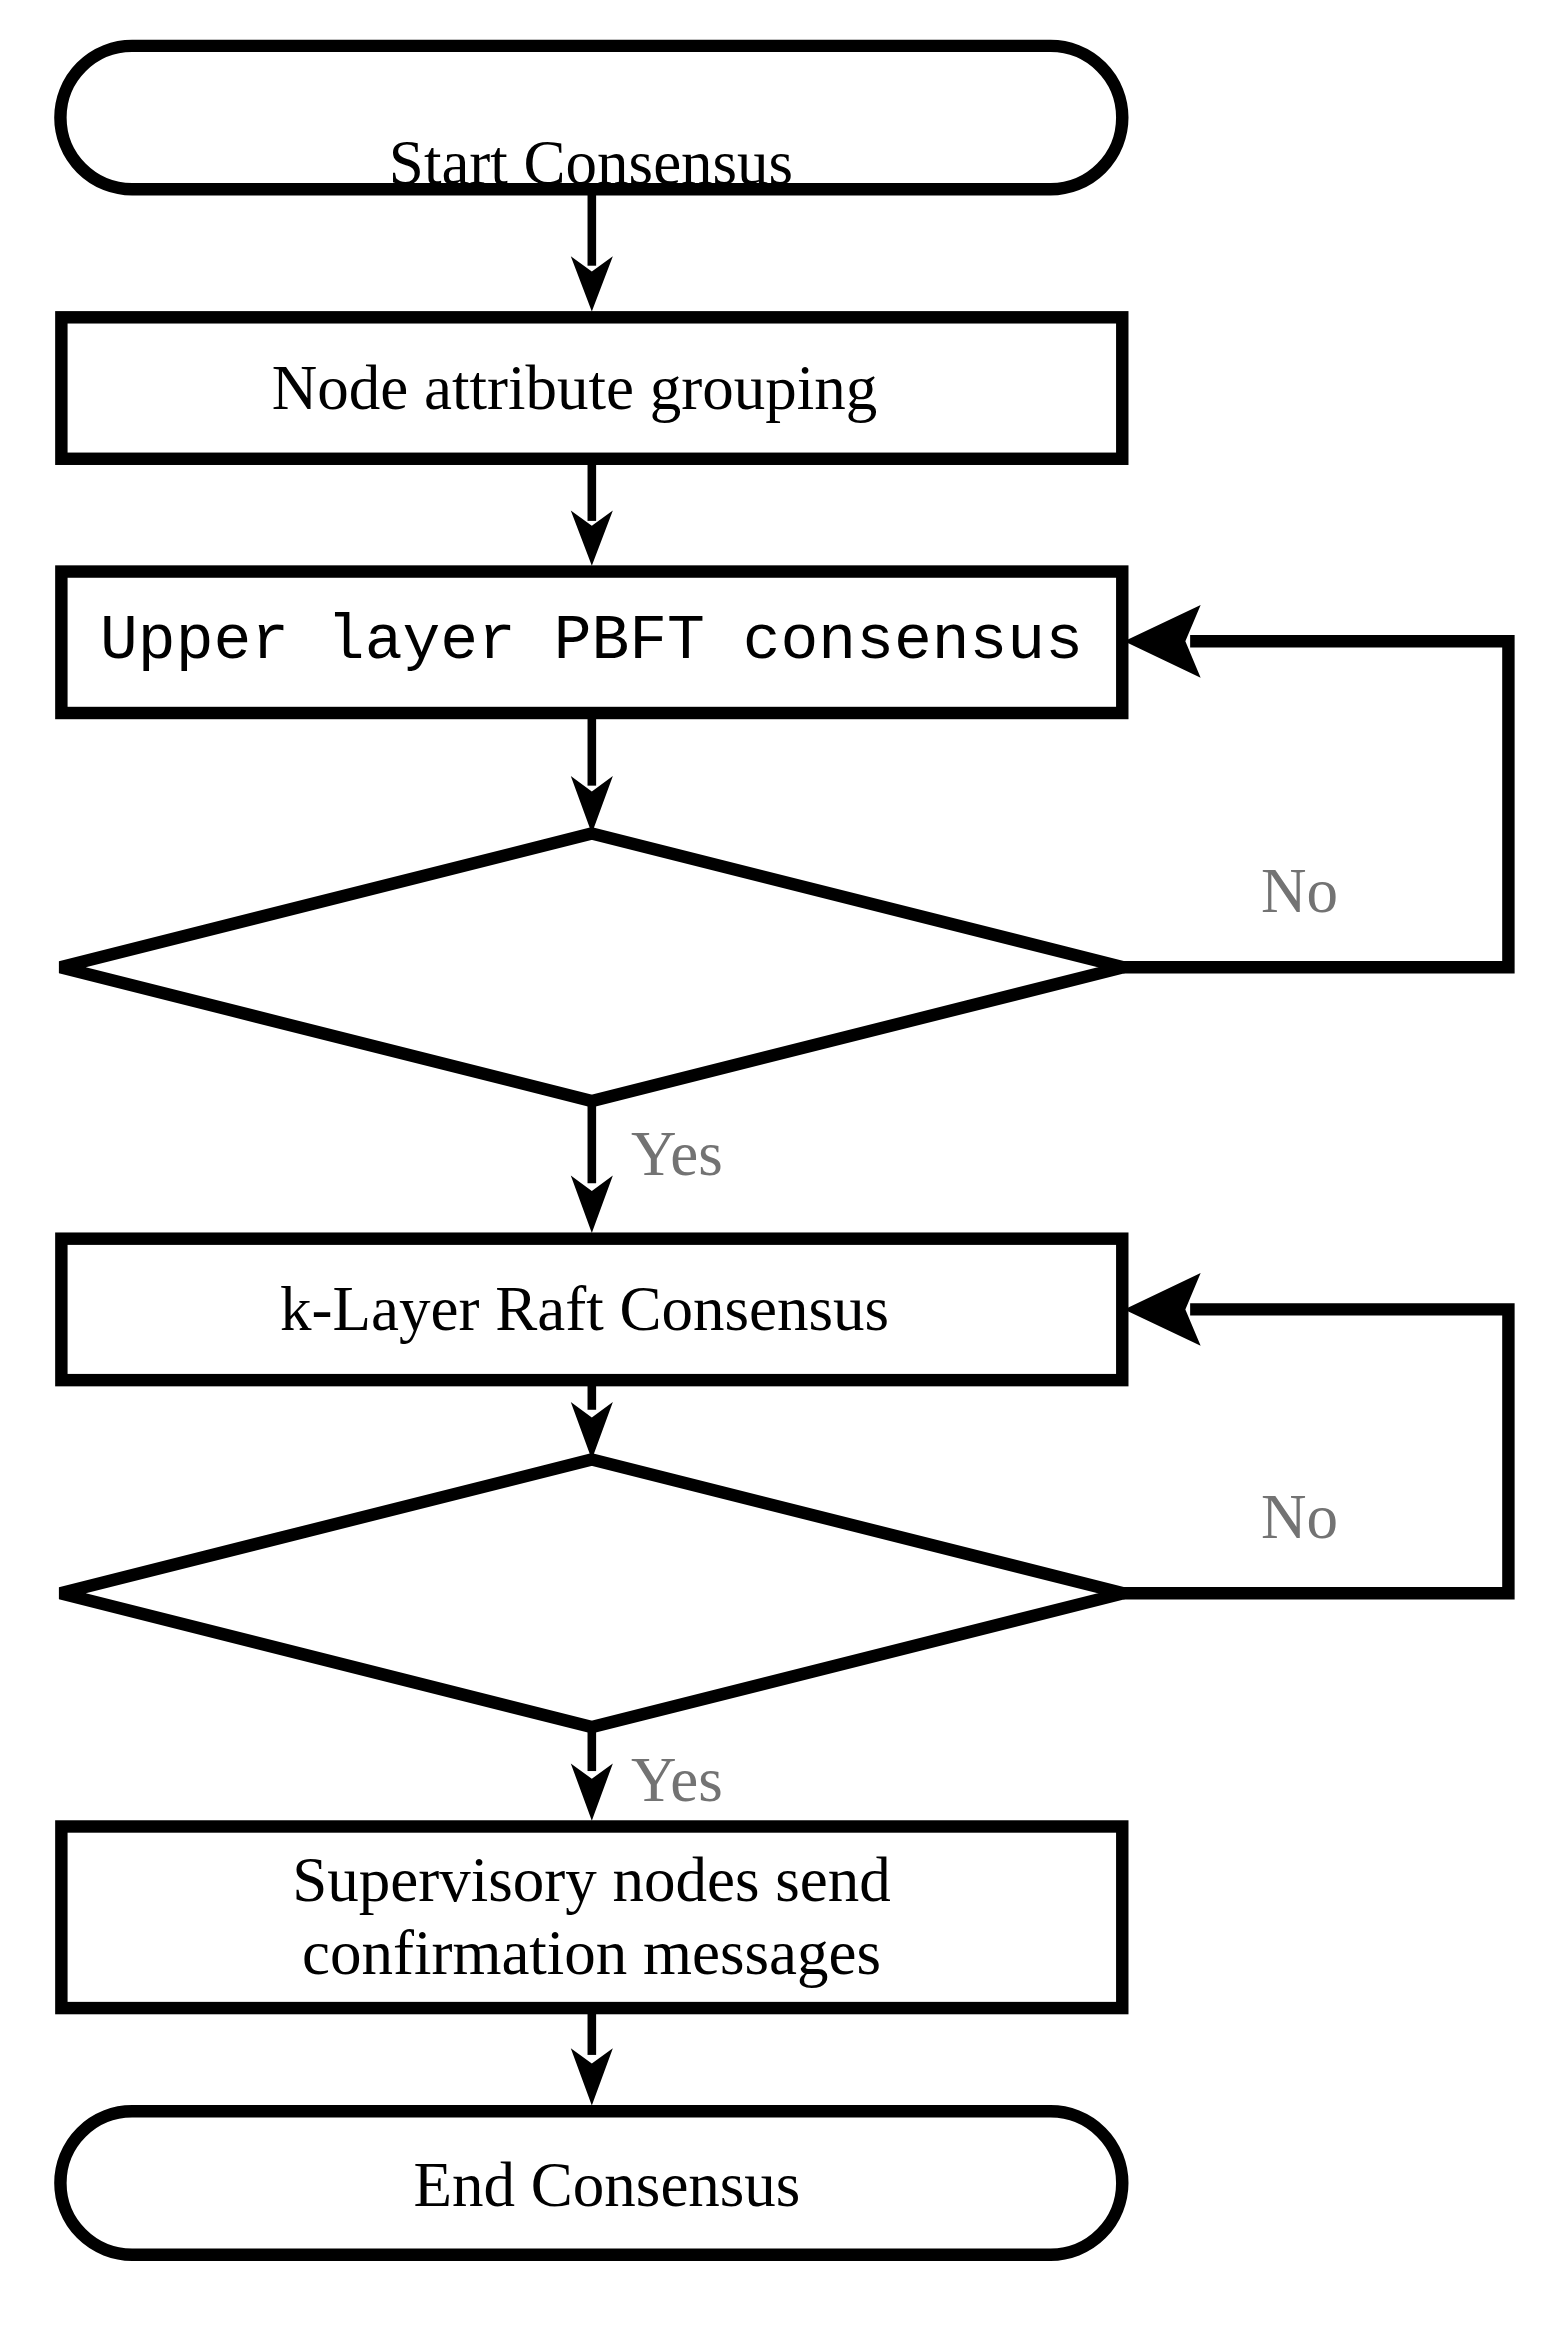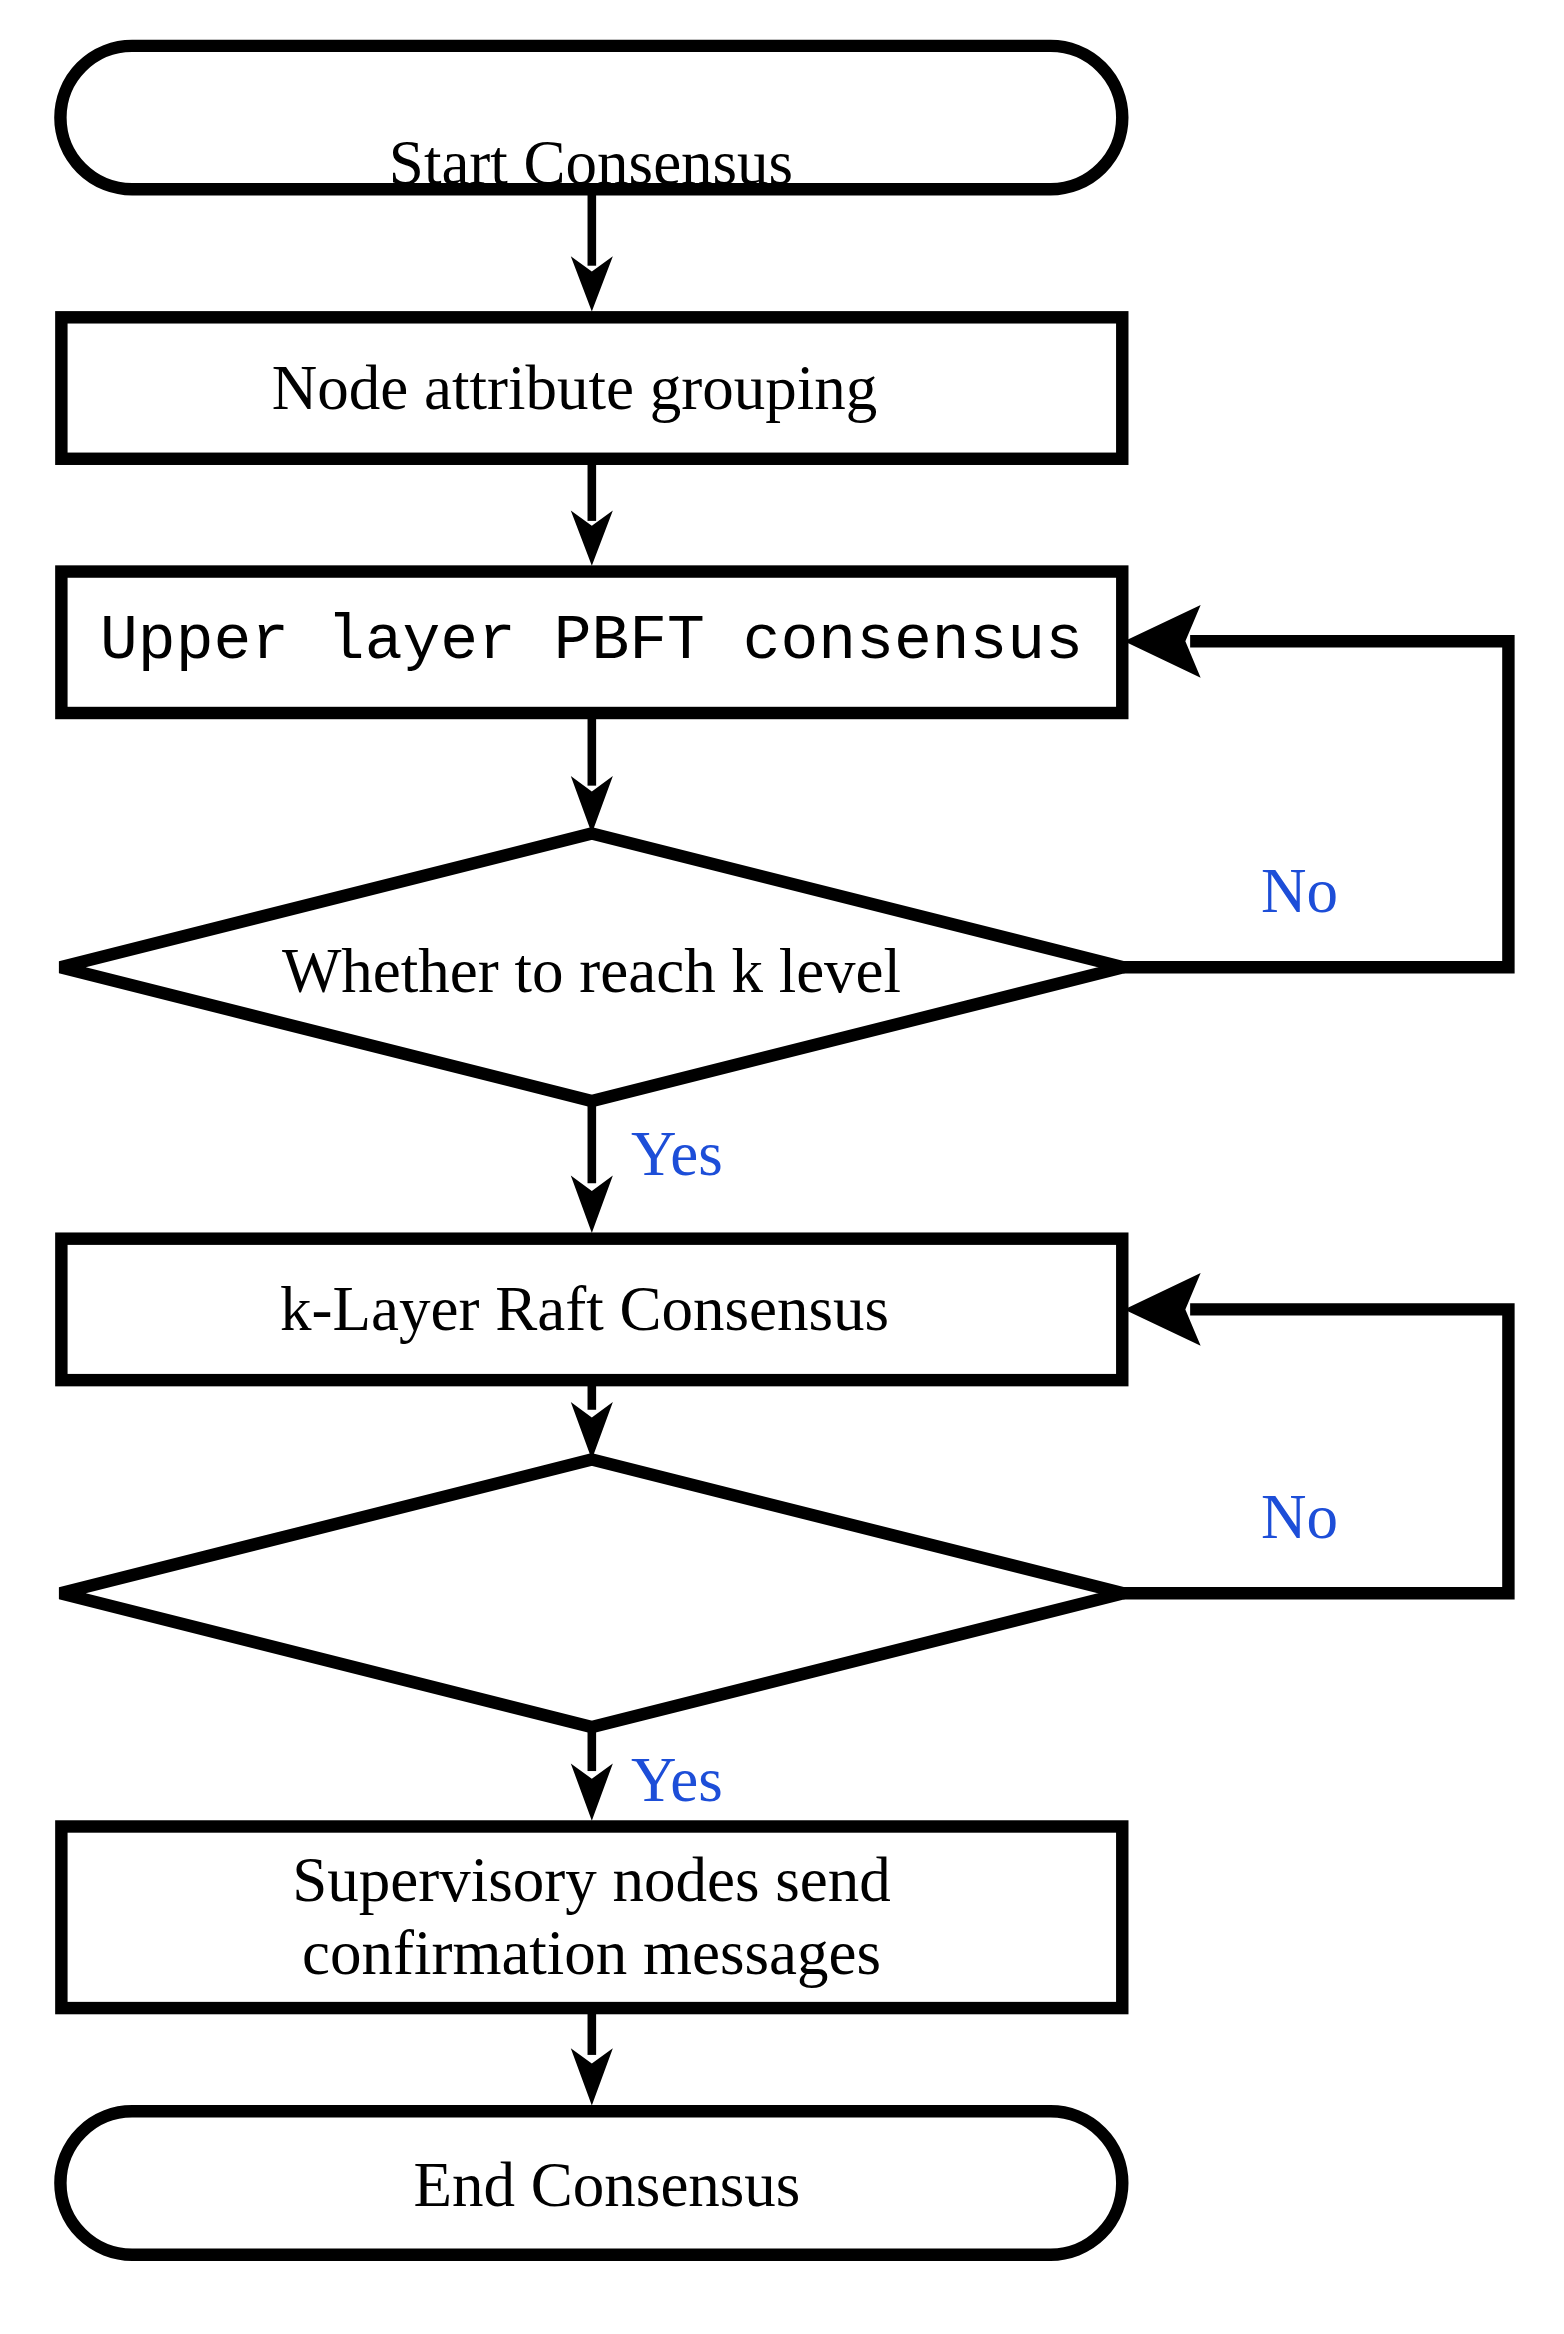--- a/index.html
+++ b/index.html
@@ -55,21 +55,21 @@
     color: #000000;
     font-family: "Liberation Serif", "DejaVu Serif", serif;
     font-size: 63px;
     line-height: 1.18;
     white-space: nowrap;
     pointer-events: none;
     letter-spacing: 0px;
   }
   .edge-label {
     position: absolute;
-    color: #1d4ed8;
+    color: #737373;
     font-family: "Liberation Serif", "DejaVu Serif", serif;
     font-size: 63px;
     line-height: 1;
     white-space: nowrap;
   }
 </style>
 </head>
 <body>
 
 <div id="flowchart-root">
@@ -120,21 +120,20 @@
     <rect class="shape-outline" x="63" y="2209" width="1111" height="150" rx="75" ry="75"></rect>
 
   </svg>
 
   <div class="node-text" style="left:60px; top:82px; width:1062px;margin-top:44px;">Start Consensus</div>
 
   <div class="node-text" style="left:44px; top:351px; width:1061px;">Node attribute grouping</div>
 
   <div class="node-text" style="left:61px; top:605px; width:1061px;font-family:Liberation Mono, monospace;">Upper layer PBFT consensus</div>
 
-  <div class="node-text" style="left:60px; top:934px; width:1063px;">Whether to reach  k level</div>
 
   <div class="node-text" style="left:54px; top:1272px; width:1061px;">k-Layer Raft Consensus</div>
 
 
   <div class="node-text" style="left:61px; top:1843px; width:1061px;">Supervisory nodes send</div>
   <div class="node-text" style="left:61px; top:1916px; width:1061px;">confirmation messages</div>
 
   <div class="node-text" style="left:76px; top:2148px; width:1062px;">End Consensus</div>
 
   <div class="edge-label" style="left:1261px; top:860px;">No</div>

